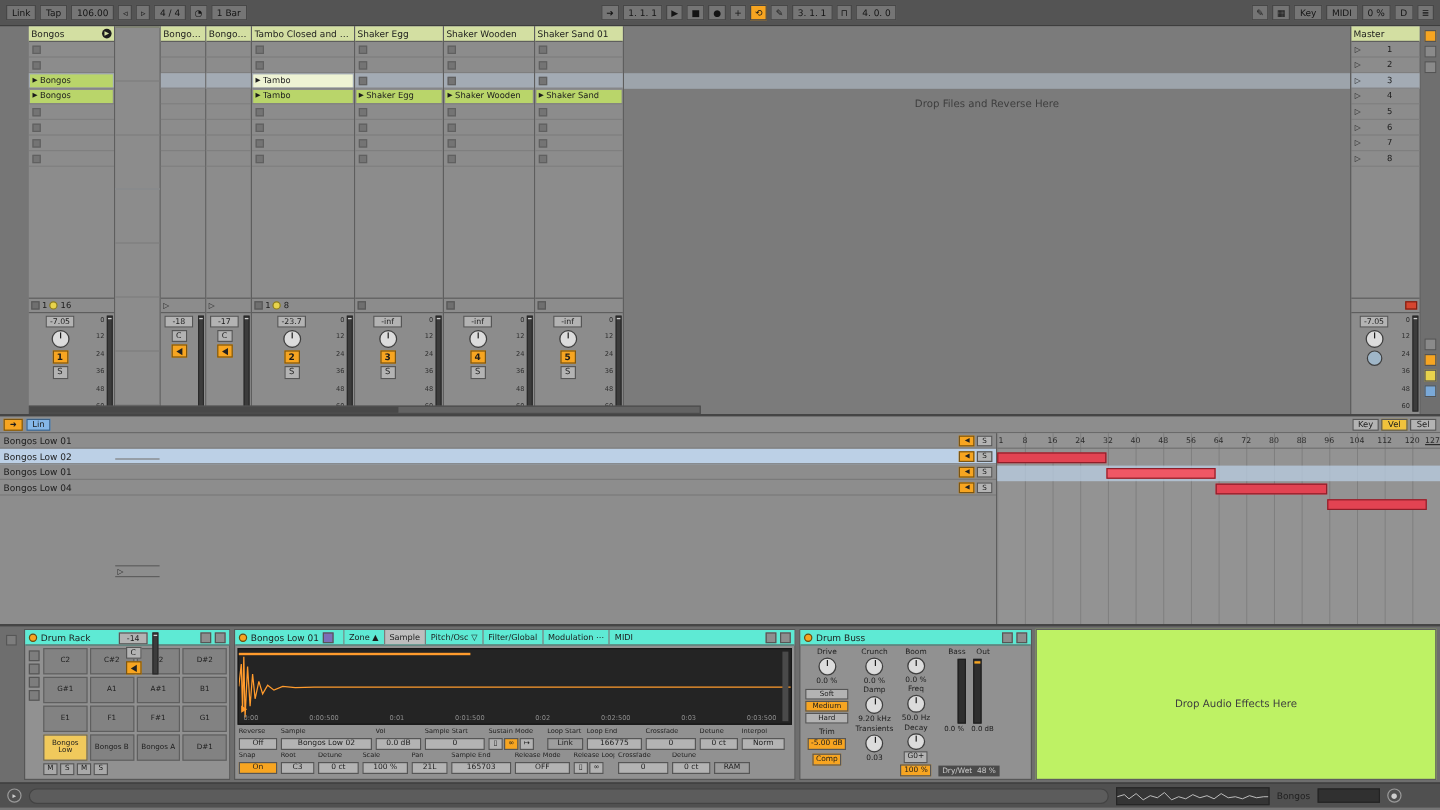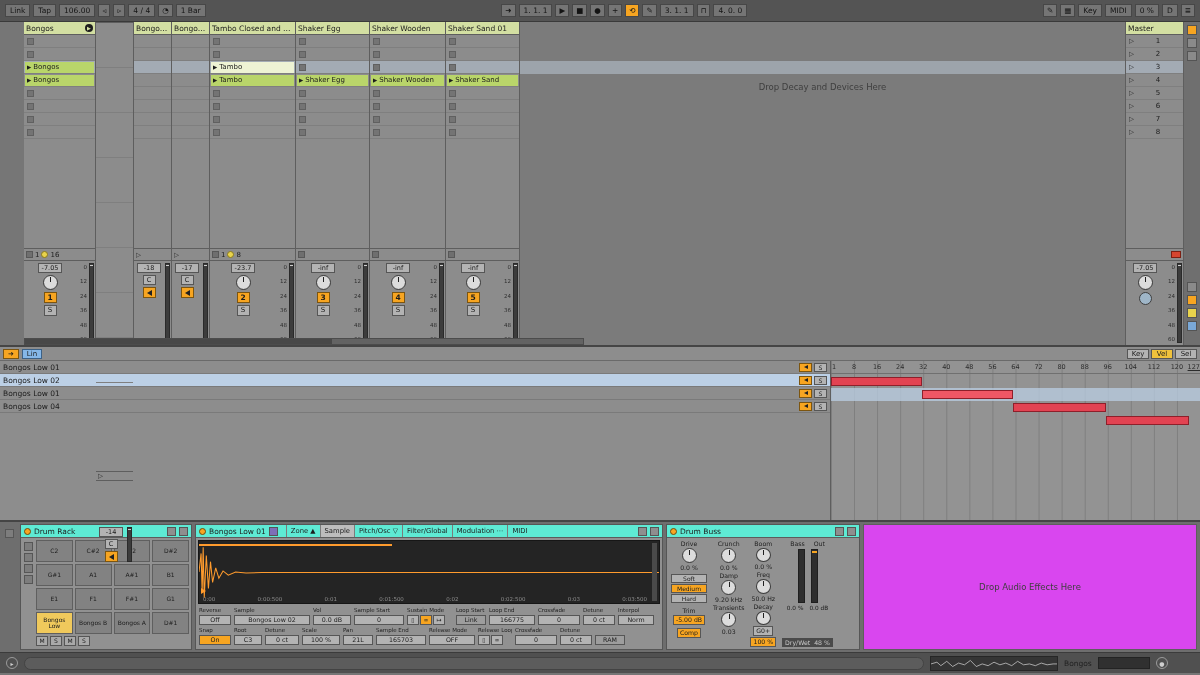--- a/index.html
+++ b/index.html
@@ -136,21 +136,21 @@
 .dbmode-act{background:#f7a521}
 .db-box{height:10px;background:#b3b3b3;border:1px solid #565656;font-size:6.2px;line-height:8px;text-align:center;padding:0 2px;white-space:nowrap}
 .db-acc{background:#f7a521}
 .db-modes{display:flex;flex-direction:column;gap:1px;margin-top:2px}
 .db-meterwrap{display:flex;gap:6px;margin-top:1px}
 .db-meter{width:7px;height:54px;background:#2e2e2e;border:1px solid #1f1f1f;position:relative}
 .db-meter.out::after{content:"";position:absolute;top:1px;left:0;right:0;height:2px;background:#f7a521}
 .db-mlabels{display:flex;gap:9px;font-size:6.2px;color:#1f1f1f}
 .db-readouts{display:flex;gap:6px;font-size:5.8px;margin-top:1px}
 .drywet{margin-top:auto;background:#4a4a4a;color:#c9c9c9;display:flex;gap:4px;padding:1px 3px;font-size:6.2px;align-items:center}
-.dev-drop{flex:1;display:flex;align-items:center;justify-content:center;font-size:8.5px;color:#3e3e3e;background:#d946ef;border:1px solid #5e5e5e}
+.dev-drop{flex:1;display:flex;align-items:center;justify-content:center;font-size:8.5px;color:#3e3e3e;background:#bef264;border:1px solid #5e5e5e}
 
 
 .statusbar{height:21px;background:#505050;border-top:1px solid #3b3b3b;display:flex;align-items:center;gap:6px;padding:0 6px}
 .sb-circle{width:12px;height:12px;border-radius:50%;border:1px solid #9a9a9a;color:#cfcfcf;font-size:6px;display:flex;align-items:center;justify-content:center;flex:0 0 auto}
 .sb-info{flex:1;max-width:900px;height:13px;background:#5c5c5c;border:1px solid #434343;border-radius:7px}
 .sb-wave{width:128px;height:15px;background:#353535;border:1px solid #262626;position:relative;flex:0 0 auto}
 .sb-track{font-size:7.5px;color:#1f1f1f}
 .sb-meter{width:52px;height:12px;background:#303030;border:1px solid #232323}
 </style>
 </head>
@@ -543,21 +543,21 @@
             <span class="sc-n">24</span>
             <span class="sc-n">36</span>
             <span class="sc-n">48</span>
             <span class="sc-n">60</span>
           </div>
           <div class="meter"></div>
         </div>
       </div>
     </div>
   <div class="session-drop">
-    <div class="drop-hint">Drop Decay and Devices Here</div>
+    <div class="drop-hint">Drop Files and Reverse Here</div>
   </div>
   <div class="master-col">
       <div class="track-header">
         <span class="th-name">Master</span>
       </div>
       <div class="scene-row">
         <span class="scene-play">▷</span>
         <span class="scene-num">1</span>
       </div>
       <div class="scene-row">

